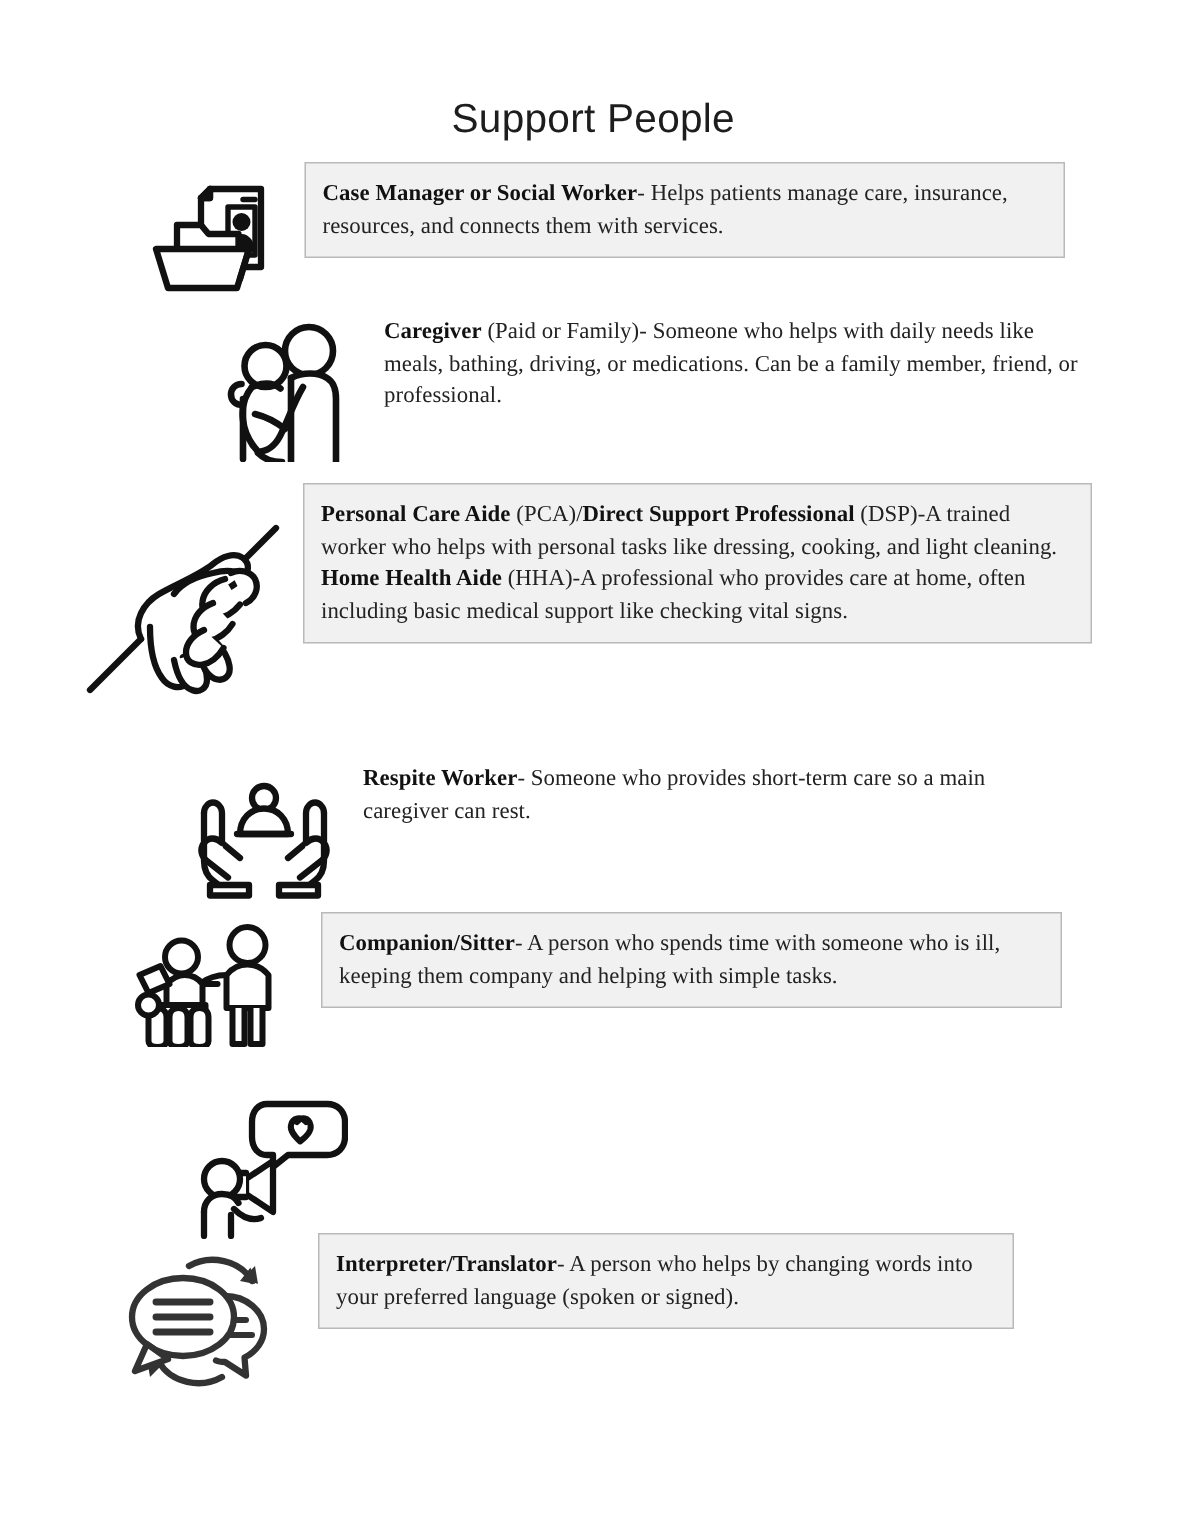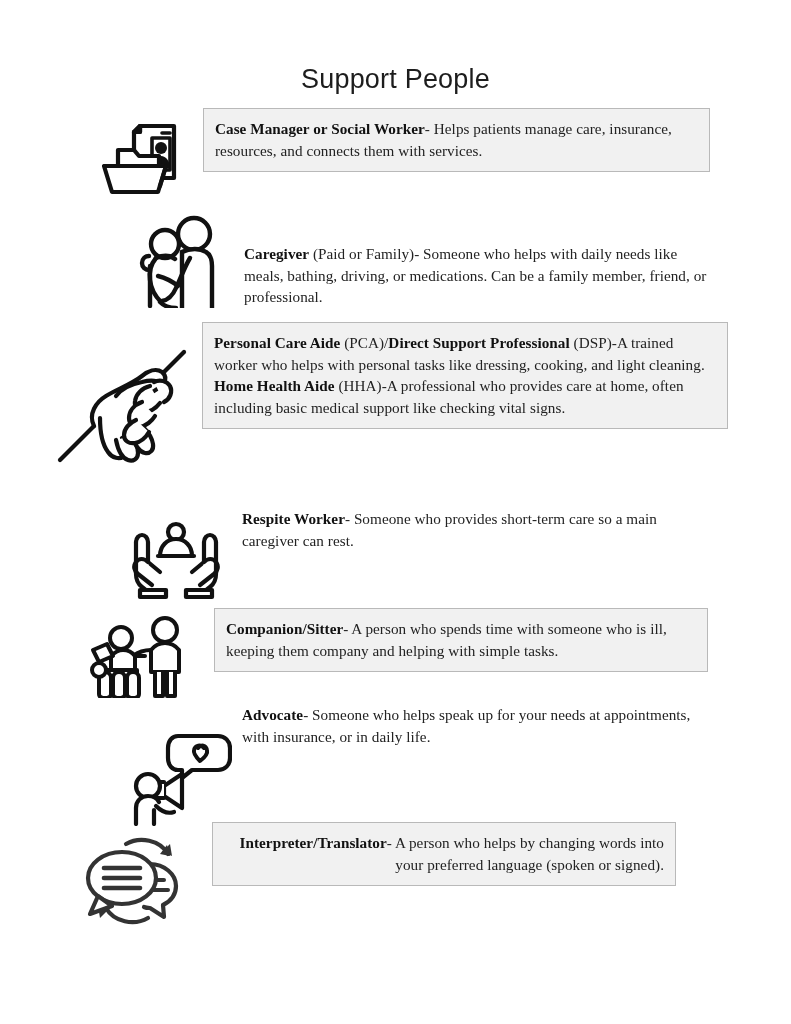--- a/index.html
+++ b/index.html
@@ -73,21 +73,21 @@
   .role {
     font-weight: 700;
     color: #111111;
   }
 
   
   #entry-case-manager      { left: 100px;  top: 108px; width: 610px; }
   #entry-case-manager .icon-cell  { width: 92px; margin-right: 11px; padding-top: 8px; }
   #entry-case-manager .text-cell  { width: 500px; }
 
-  #entry-caregiver         { left: 132px;  top: 210px; width: 580px; align-items: flex-end; }
+  #entry-caregiver         { left: 144px;  top: 210px; width: 580px; }
   #entry-caregiver .icon-cell     { width: 96px; margin-right: 16px; padding-top: 4px; }
   #entry-caregiver .text-cell     { width: 452px; }
 
   #entry-pca-hha           { left: 52px;   top: 322px; width: 676px; }
   #entry-pca-hha .icon-cell       { width: 140px; margin-right: 10px; padding-top: 14px; }
   #entry-pca-hha .text-cell       { width: 522px; }
 
   #entry-respite           { left: 124px;  top: 508px; width: 588px; }
   #entry-respite .icon-cell       { width: 104px; margin-right: 14px; padding-top: 12px; }
   #entry-respite .text-cell       { width: 466px; }
@@ -95,21 +95,21 @@
   #entry-companion         { left: 88px;   top: 608px; width: 620px; }
   #entry-companion .icon-cell     { width: 110px; margin-right: 16px; padding-top: 8px; }
   #entry-companion .text-cell     { width: 492px; }
 
   #entry-advocate          { left: 132px;  top: 704px; width: 560px; }
   #entry-advocate .icon-cell      { width: 100px; margin-right: 10px; padding-top: 26px; }
   #entry-advocate .text-cell      { width: 448px; }
 
   #entry-interpreter       { left: 76px;   top: 822px; width: 600px; }
   #entry-interpreter .icon-cell   { width: 122px; margin-right: 14px; padding-top: 12px; }
-  #entry-interpreter .text-cell   { width: 458px; text-align: right; }
+  #entry-interpreter .text-cell   { width: 458px; }
 </style>
 </head>
 <body>
 
 <div class="page">
 
   <h1 class="page-title">Support People</h1>
 
   <div class="entry" id="entry-case-manager">
     <div class="icon-cell">
@@ -253,23 +253,20 @@
 
         <circle cx="16" cy="56" r="12" fill="#ffffff"></circle>
 
         <path d="M4 78 c0-7 5-12 12-12 c5 0 9 2 11 6" fill="#ffffff"></path>
         <path d="M4 78 v16"></path>
         <path d="M22 94 v-14"></path>
 
         <path d="M24 76 c6 6 12 8 18 6"></path>
       </svg>
     </div>
-    <div class="text-cell plain">
-      <p class="desc"><span class="role">Advocate</span><span>- Someone who helps speak up for your needs at appointments, with insurance, or in daily life.</span></p>
-    </div>
   </div>
 
   <div class="entry" id="entry-interpreter">
     <div class="icon-cell">
       <svg width="118" height="94" viewBox="0 0 118 94" fill="none" stroke="#333333" stroke-width="4.2" stroke-linejoin="round" stroke-linecap="round">
 
         <path d="M48 10 c14 -8 34 -4 42 10"></path>
         <path d="M82 20 l10 2 l-3 -11" fill="#333333" stroke="none"></path>
         <path d="M84 18 l10 4 l-2 -12 z" fill="#333333" stroke="none"></path>
 

